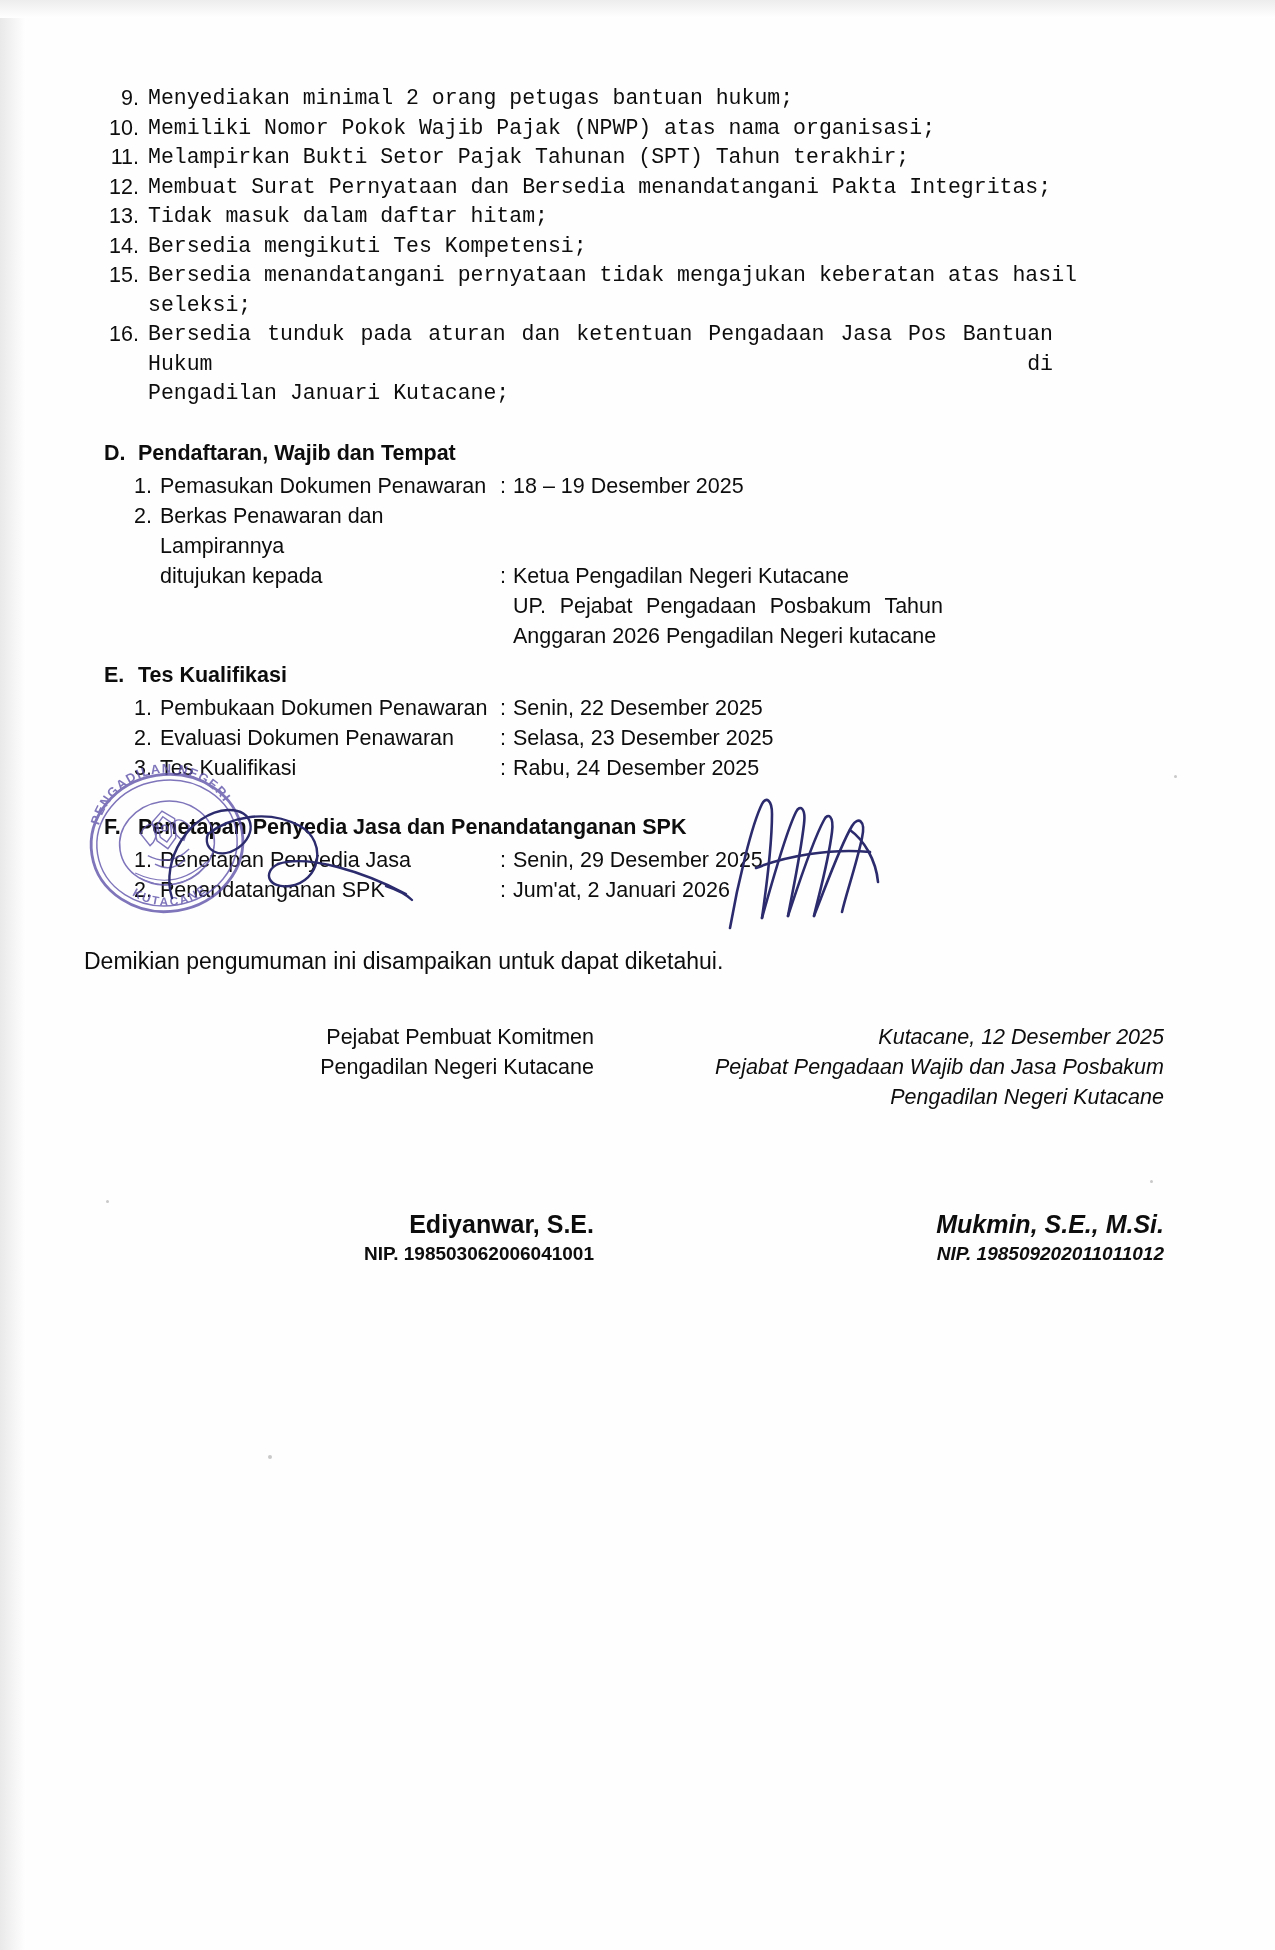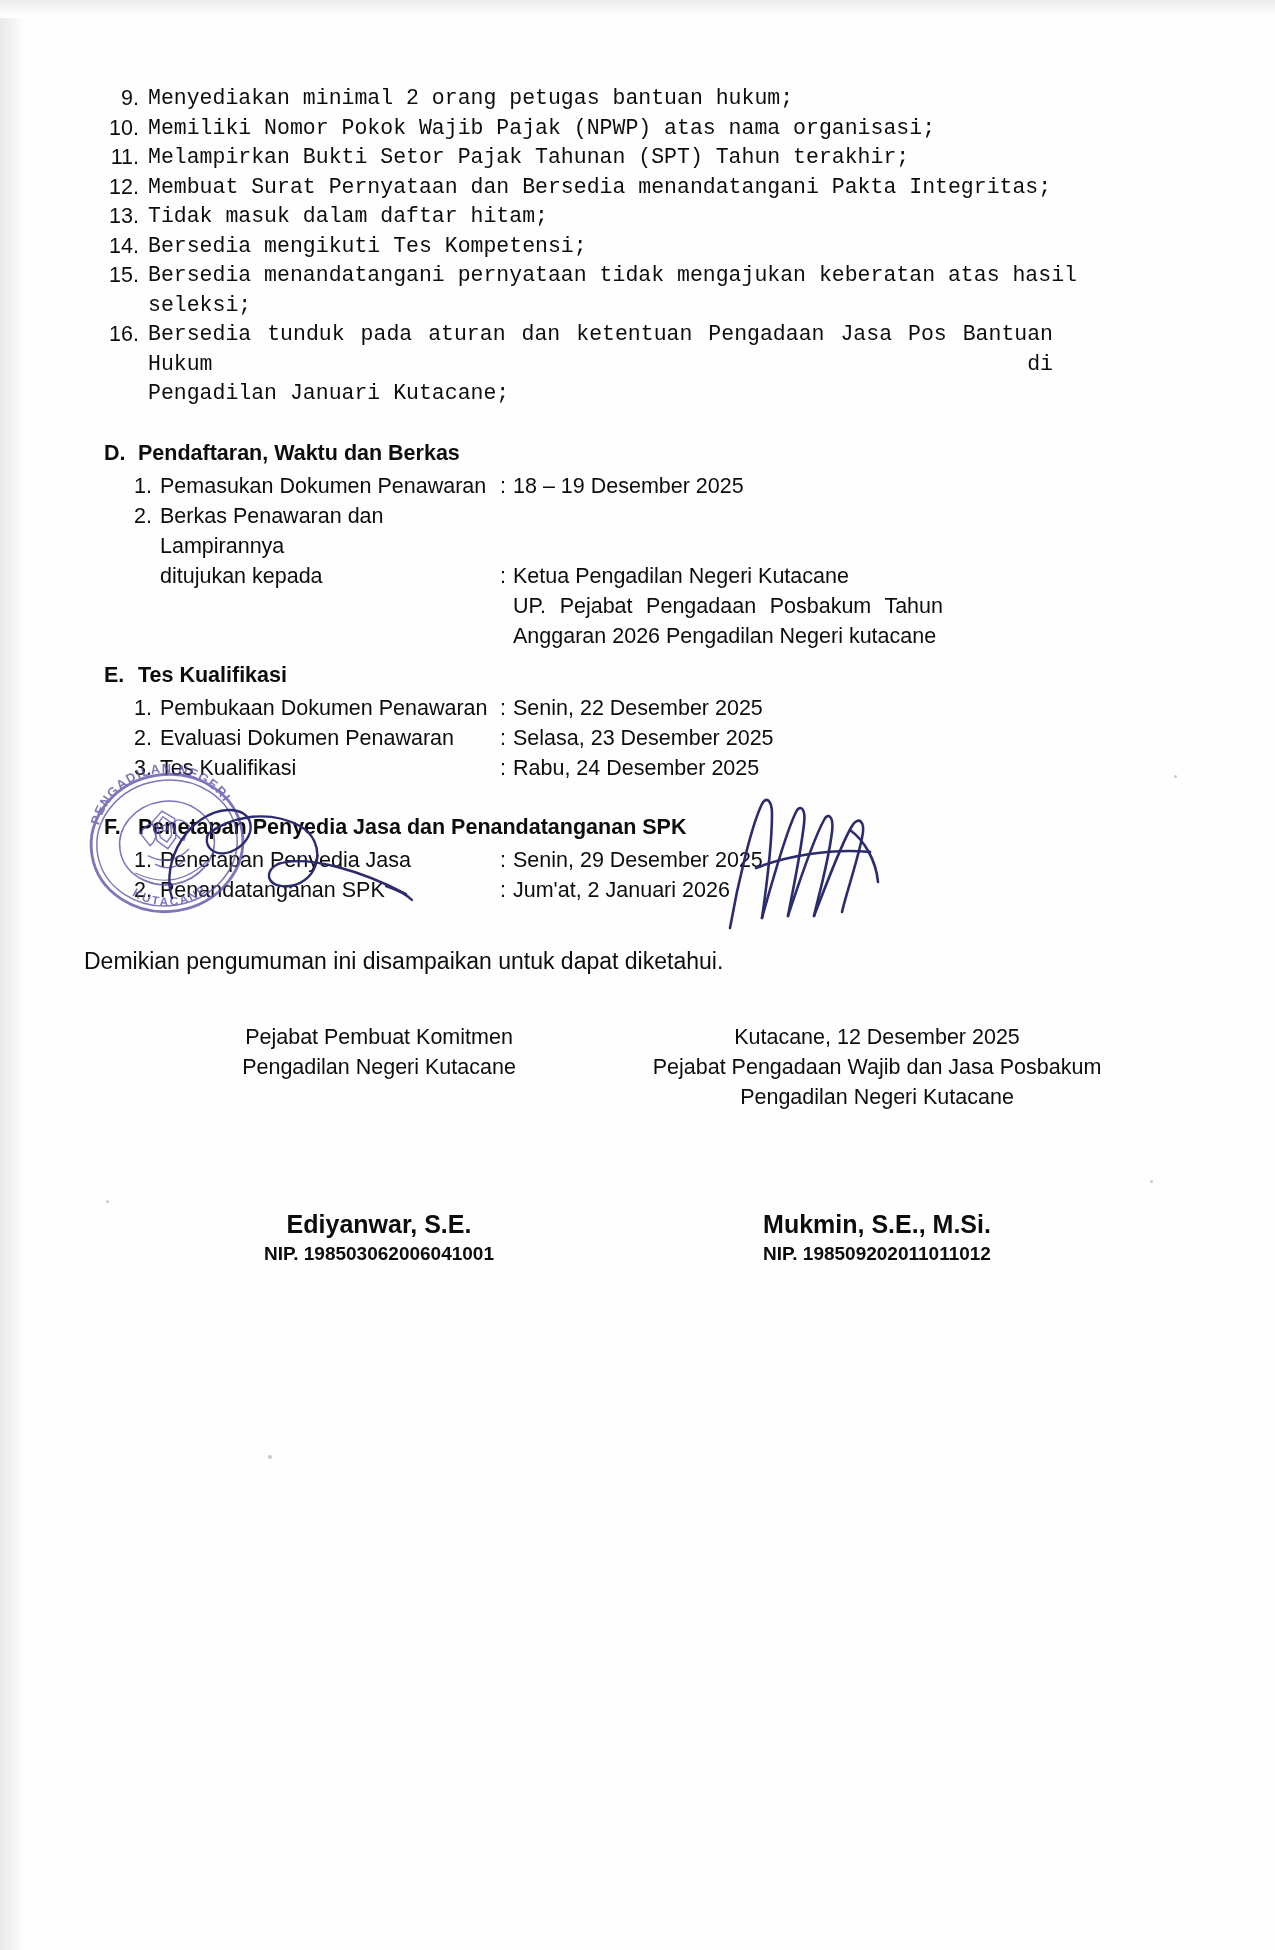--- a/index.html
+++ b/index.html
@@ -140,30 +140,31 @@
 
   
   .sig-wrap {
     position: relative;
     margin-top: 46px;
     display: flex;
   }
   .sig-col {
     font-size: 21.5px;
     line-height: 30px;
-    text-align: center;
+    text-align: right;
     position: relative;
   }
   .sig-col.left {
     width: 430px;
     margin-left: 60px;
   }
   .sig-col.right {
     width: 470px;
-    margin-left: 48px;
+    margin-left: 100px;
+    font-style: italic;
   }
   .sig-space {
     height: 128px;
     position: relative;
   }
   .sig-name {
     font-weight: bold;
     font-size: 25px;
     line-height: 29px;
   }
@@ -257,21 +258,21 @@
         <span class="req-text">
           <span style="display:block; text-align:justify; text-align-last:justify; width:905px;">Bersedia tunduk pada aturan dan ketentuan Pengadaan Jasa Pos Bantuan Hukum di</span>
           <span style="display:block;">Pengadilan Januari Kutacane;</span>
         </span>
       </div>
     </div>
 
     <div class="section">
       <div class="section-heading">
         <span class="section-letter">D.</span>
-        <span class="section-title">Pendaftaran, Waktu dan Berkas</span>
+        <span class="section-title">Pendaftaran, Wajib dan Tempat</span>
       </div>
       <div class="sec-rows">
         <div class="sec-row">
           <span class="sec-num">1.</span>
           <span class="sec-label">Pemasukan Dokumen Penawaran</span>
           <span class="sec-value">
             <span class="sec-colon">:</span>
             <span class="sec-val-text">
               <span class="plain">18 – 19 Desember 2025</span>
             </span>

